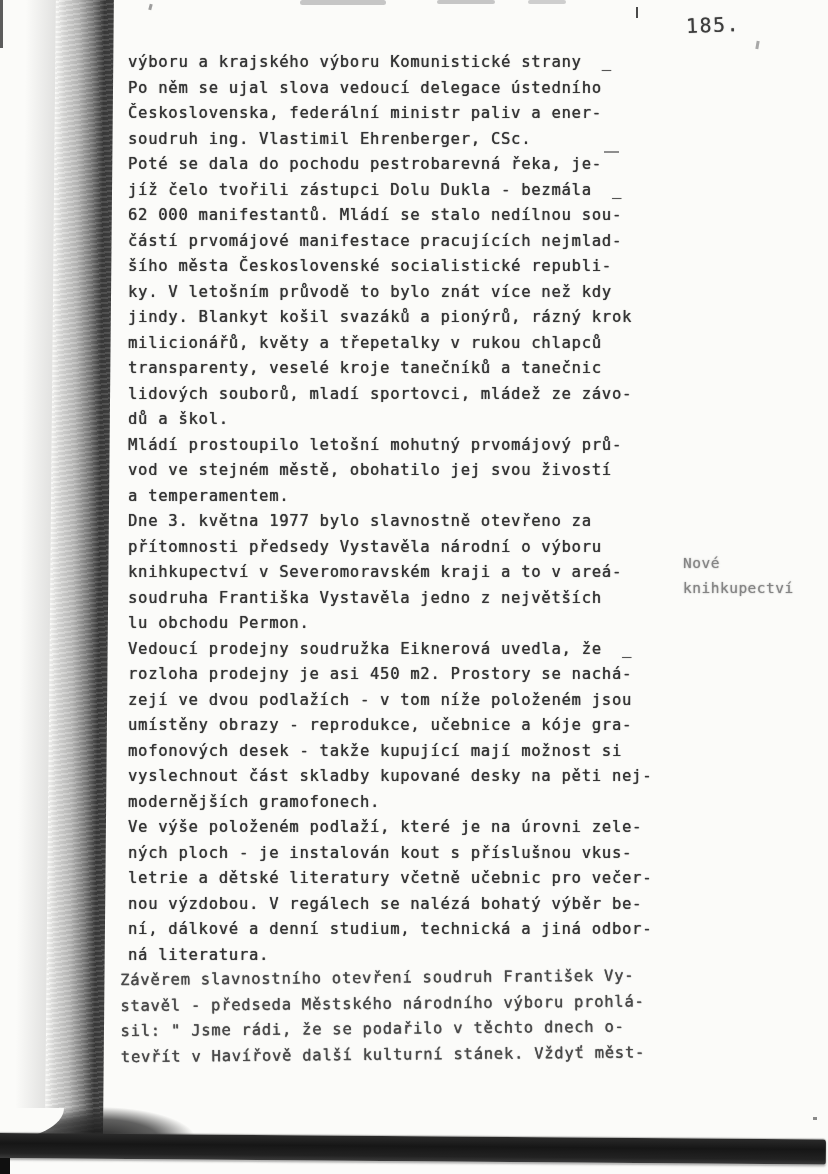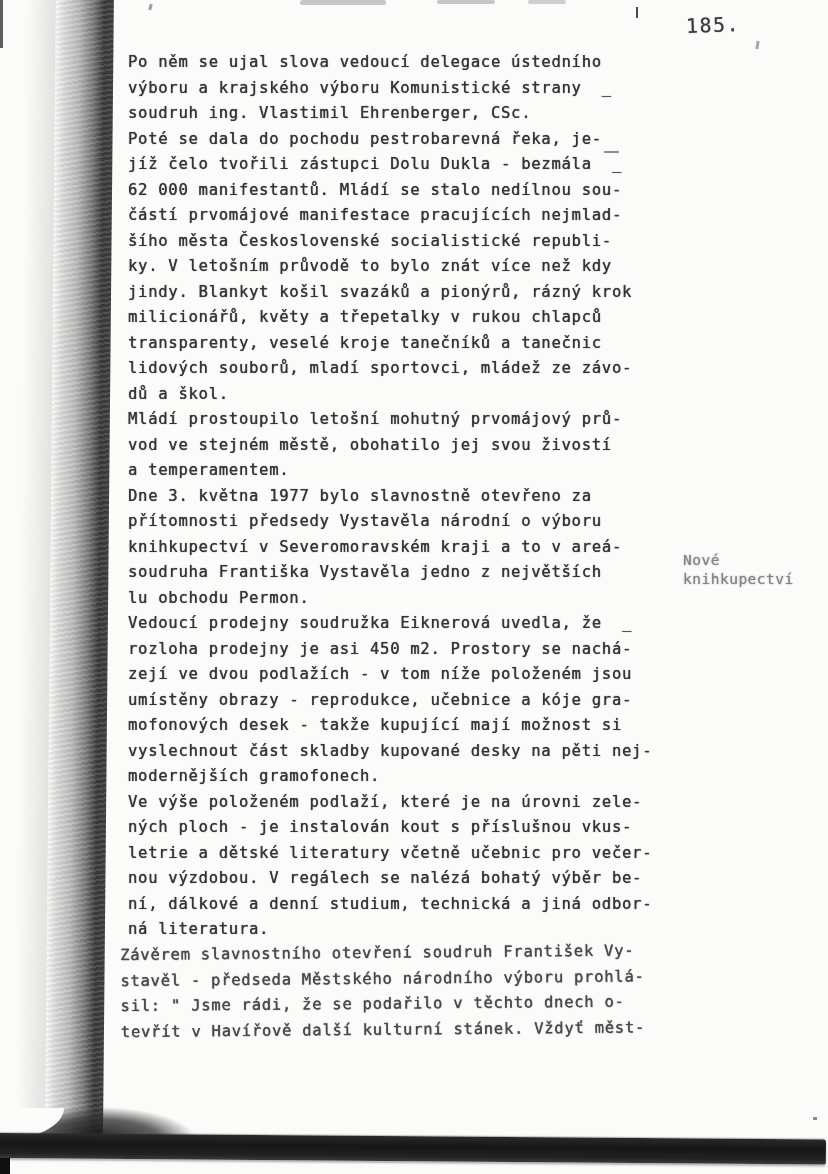--- a/index.html
+++ b/index.html
@@ -30,21 +30,21 @@
   #page-number {
     position:absolute; left:686px; top:13px;
     font-size:20px; letter-spacing:1.5px; color:#3d3d3d;
     transform:rotate(-2deg);
     text-shadow:0 0 1px rgba(50,50,50,.7);
   }
 
   
   #margin-note {
     position:absolute; left:683px; top:551px;
-    font-size:14.5px; line-height:19px; letter-spacing:0.5px;
+    font-size:14.5px; line-height:25px; letter-spacing:0.5px;
     color:#848484; text-shadow:0 0 1.5px rgba(130,130,130,.9);
     white-space:pre;
   }
 
   
   #band-left {
     position:absolute; left:56px; top:-14px; width:58px; height:1150px;
     transform:rotate(0.55deg); transform-origin:50% 0;
     background:
       repeating-linear-gradient(171deg, rgba(255,255,255,.10) 0 2px, rgba(0,0,0,.05) 2px 5px),
@@ -109,22 +109,23 @@
   <div id="tick-mark"></div>
   <div id="speck-left-top"></div>
   <div id="speck-right-top"></div>
   <div id="dash-artifact"></div>
   <div id="speck-bottom-right"></div>
 
   <div id="page-number">185.</div>
 
   <div id="textblock">
       <div class="para">
+        <div class="tline">výboru a krajského výboru Komunistické strany  _</div>
         <div class="tline">Po něm se ujal slova vedoucí delegace ústedního</div>
-        <div class="tline">výboru a krajského výboru Komunistické strany  _</div>
+        <div class="tline">Československa, federální ministr paliv a ener-</div>
         <div class="tline">soudruh ing. Vlastimil Ehrenberger, CSc.</div>
       </div>
       <div class="para">
         <div class="tline">Poté se dala do pochodu pestrobarevná řeka, je-</div>
         <div class="tline">jíž čelo tvořili zástupci Dolu Dukla - bezmála  _</div>
         <div class="tline">62 000 manifestantů. Mládí se stalo nedílnou sou-</div>
         <div class="tline">částí prvomájové manifestace pracujících nejmlad-</div>
         <div class="tline">šího města Československé socialistické republi-</div>
         <div class="tline">ky. V letošním průvodě to bylo znát více než kdy</div>
         <div class="tline">jindy. Blankyt košil svazáků a pionýrů, rázný krok</div>

